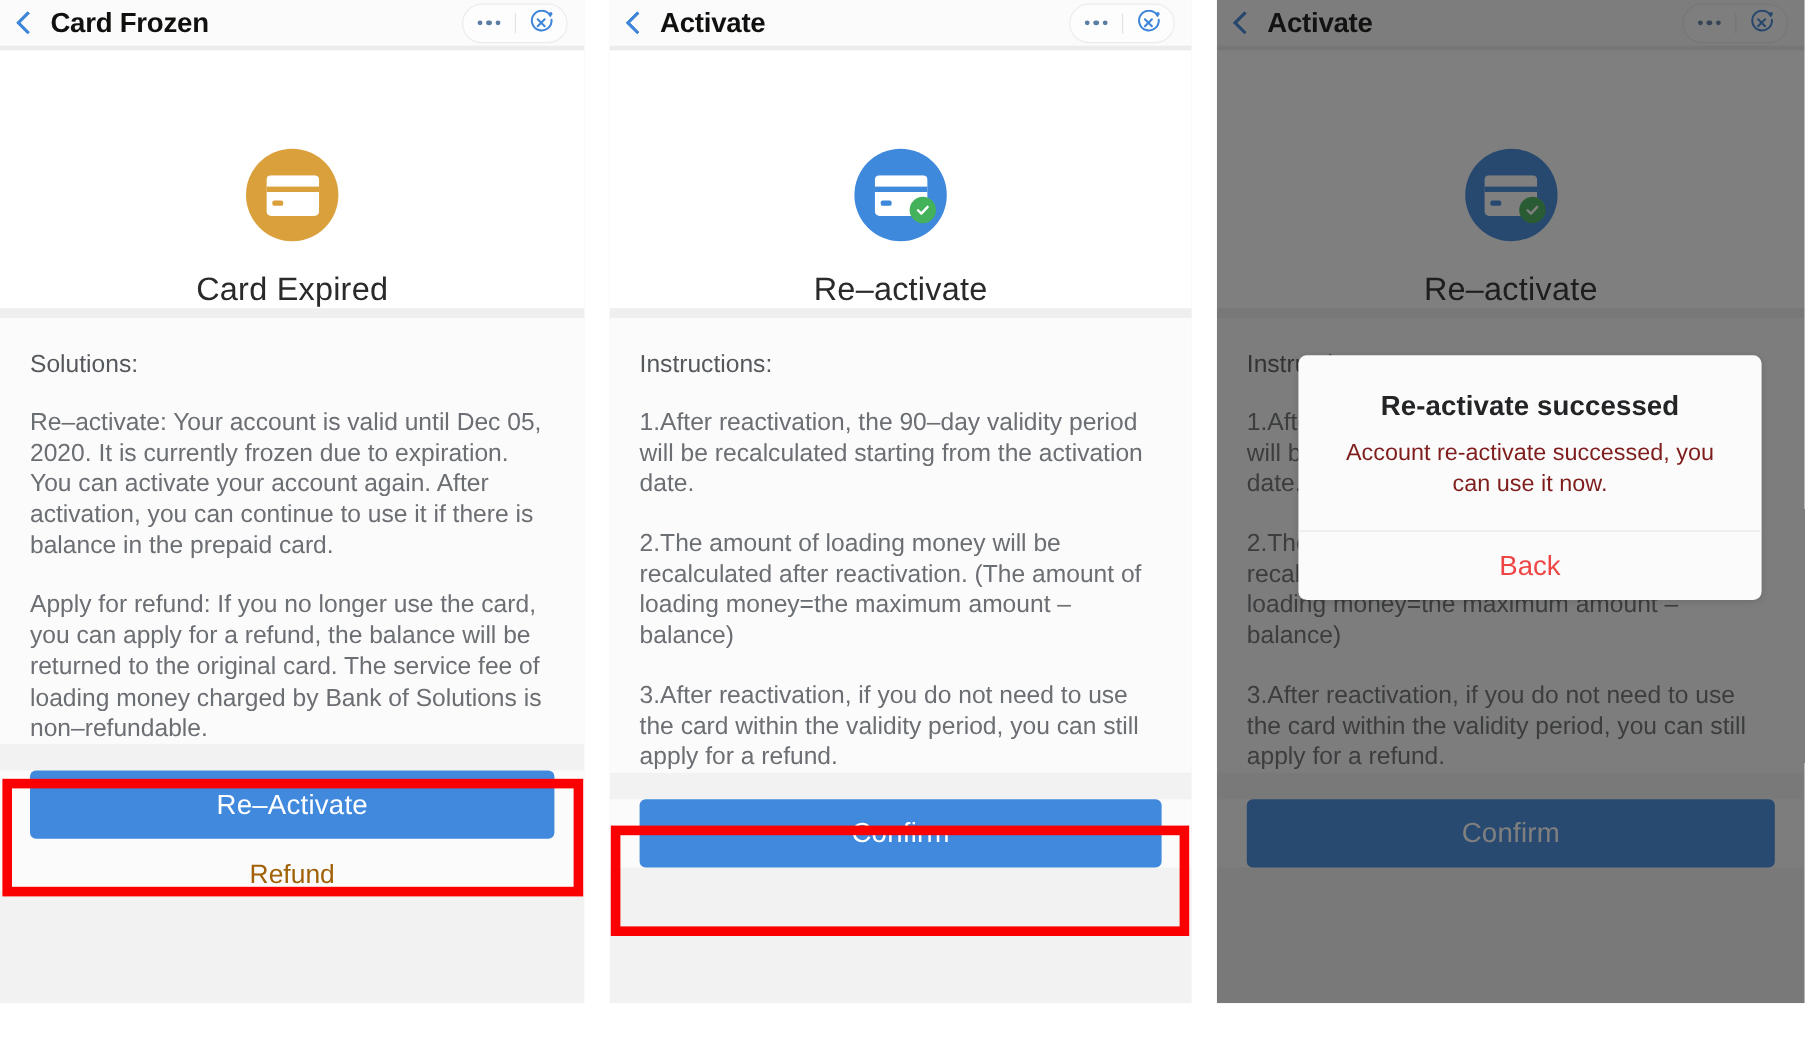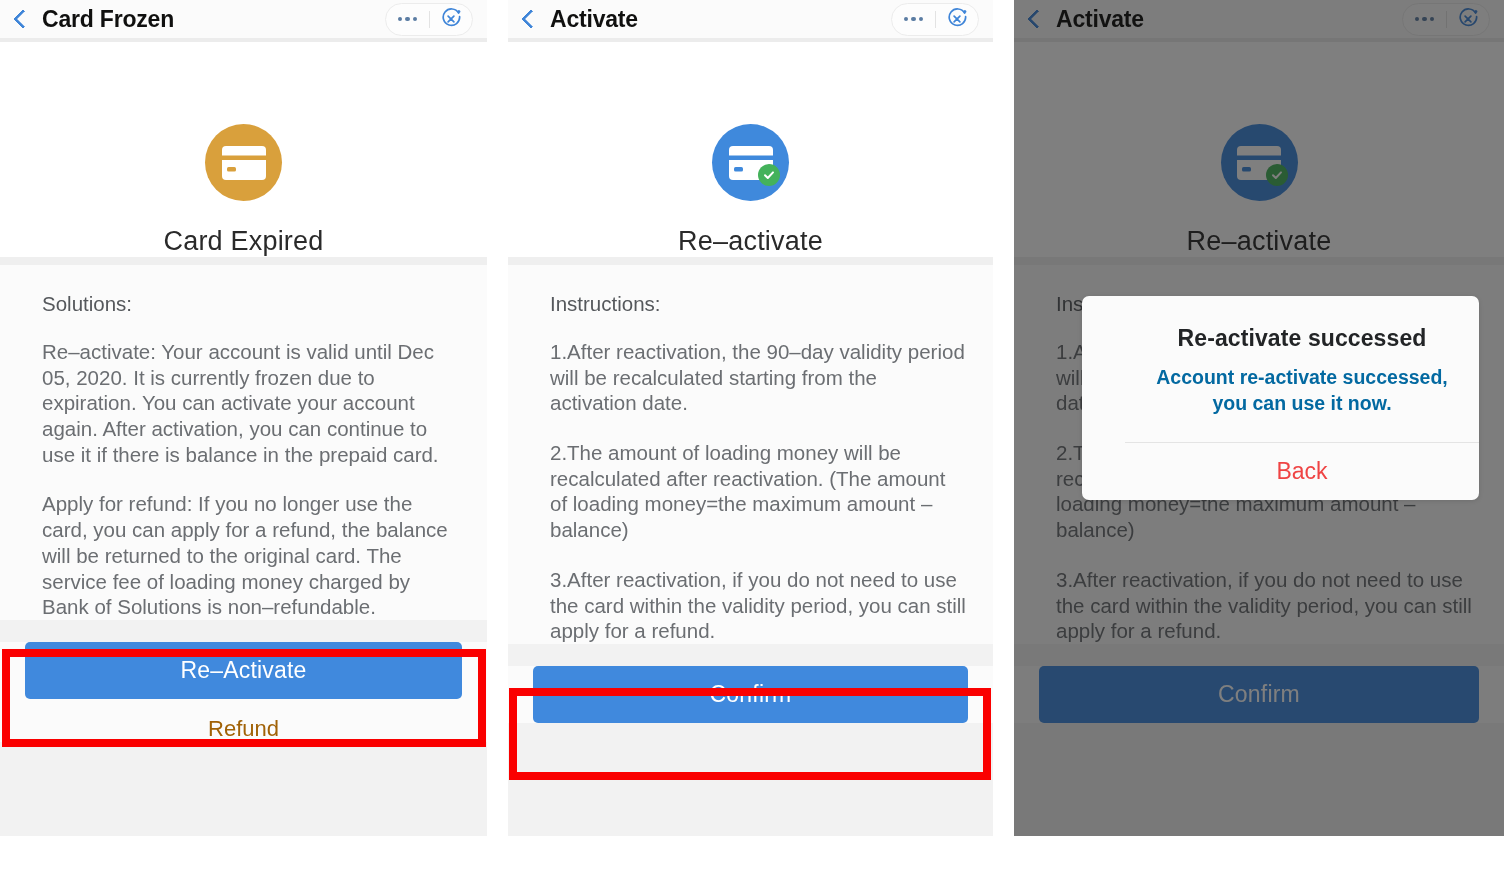--- a/index.html
+++ b/index.html
@@ -98,21 +98,21 @@
     margin-top:25px;
     font-size:27px;
     color:#2a2a2a;
     letter-spacing:0.2px;
   }
   .gap-strip{height:8px;background:#efefef;}
 
   
   .textblock{
     background:#fbfbfb;
-    padding:26px 25px 0 42px;
+    padding:26px 25px 0 25px;
     box-sizing:border-box;
   }
   .txt-lead{
     font-size:20.5px;
     color:#55585c;
     line-height:1.26;
     margin:0 0 22px 0;
   }
   .txt-para{
     font-size:20.5px;
@@ -162,46 +162,44 @@
     position:absolute;left:0;top:0;
     width:100%;height:836px;
     background:rgba(20,20,20,0.545);
     z-index:5;
   }
 
   
   .modal{
     position:absolute;
     left:1082px;top:296px;
-    width:354px;
+    width:386px;
     background:#fbfbfb;
     border-radius:7px;
     z-index:10;
     overflow:hidden;
     box-shadow:0 1px 5px rgba(0,0,0,0.12);
-    padding-left:43px;
   }
   .modal-body{
     padding:29px 22px 25px 22px;
     text-align:center;
     box-sizing:border-box;
   }
   .modal-title{
     font-size:23px;
     font-weight:bold;
     color:#222426;
     margin:0 0 12px 0;
     letter-spacing:0.1px;
   }
   .modal-msg{
     font-size:19.5px;
-    color:#0369a1;
+    color:#7f1d1d;
     line-height:1.35;
     margin:0;
-    font-weight:bold;
   }
   .modal-divider{height:1px;background:#e4e4e4;}
   .modal-action{
     height:57px;
     display:flex;align-items:center;justify-content:center;
     font-size:23px;
     color:#ef4444;
     cursor:pointer;
     user-select:none;
   }

